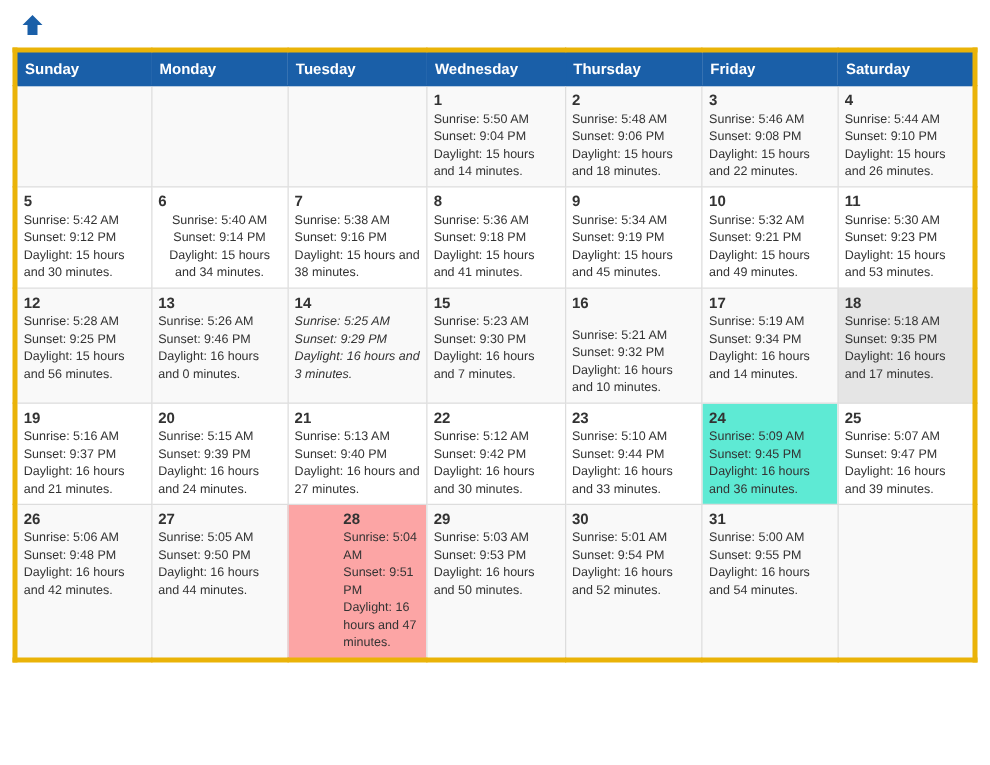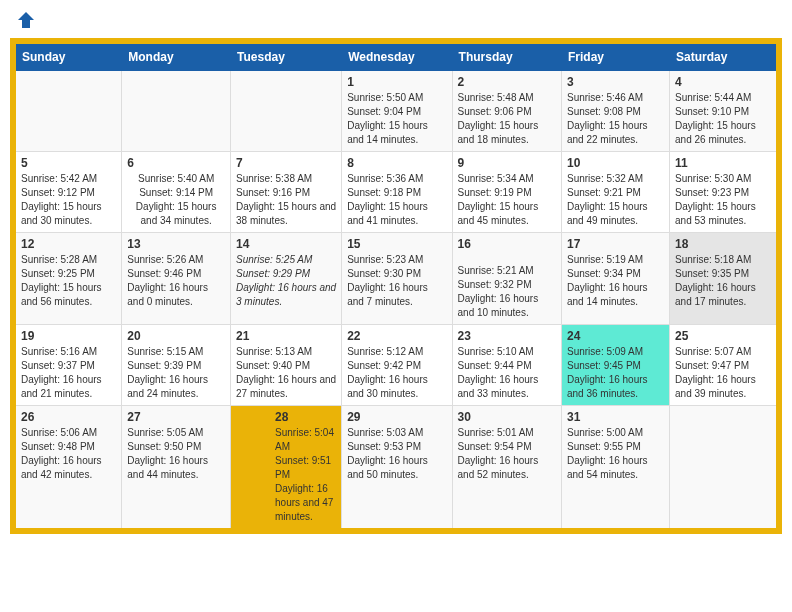--- a/index.html
+++ b/index.html
@@ -49,21 +49,21 @@
       font-weight: bold;
       color: #333;
     }
     .location {
       font-size: 14px;
       color: #555;
     }
     .calendar {
       width: 100%;
       border-collapse: collapse;
-      border: 6px solid #eab308;
+      border: 4px solid #eab308;
     }
     .calendar th {
       background-color: #1a5fa8;
       color: #fff;
       text-align: left;
       padding: 6px 6px;
       font-size: 12px;
       font-weight: bold;
       border: 1px solid #1a5fa8;
     }
@@ -298,21 +298,21 @@
           <div class="day-info" style="white-space: pre-line;">Sunrise: 5:06 AM
 Sunset: 9:48 PM
 Daylight: 16 hours and 42 minutes.</div>
         </td>
         <td style="background: rgb(249, 249, 249);">
           <span class="day-number">27</span>
           <div class="day-info" style="white-space: pre-line;">Sunrise: 5:05 AM
 Sunset: 9:50 PM
 Daylight: 16 hours and 44 minutes.</div>
         </td>
-        <td style="background: #eab308; padding-left: 44px;">
+        <td style="background: #fca5a5; padding-left: 44px;">
           <span class="day-number">28</span>
           <div class="day-info" style="white-space: pre-line;">Sunrise: 5:04 AM
 Sunset: 9:51 PM
 Daylight: 16 hours and 47 minutes.</div>
         </td>
         <td style="background: rgb(249, 249, 249);">
           <span class="day-number">29</span>
           <div class="day-info" style="white-space: pre-line;">Sunrise: 5:03 AM
 Sunset: 9:53 PM
 Daylight: 16 hours and 50 minutes.</div>

